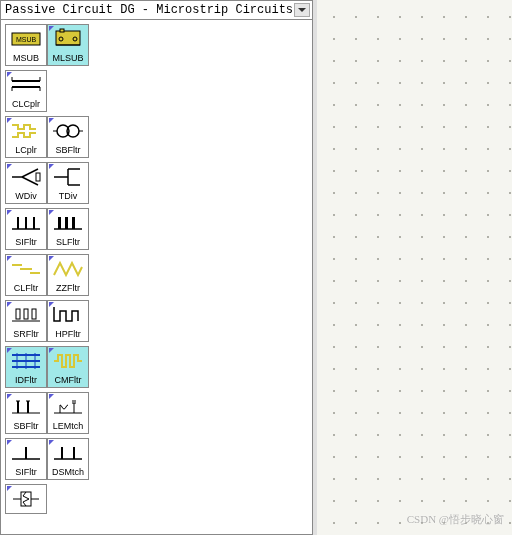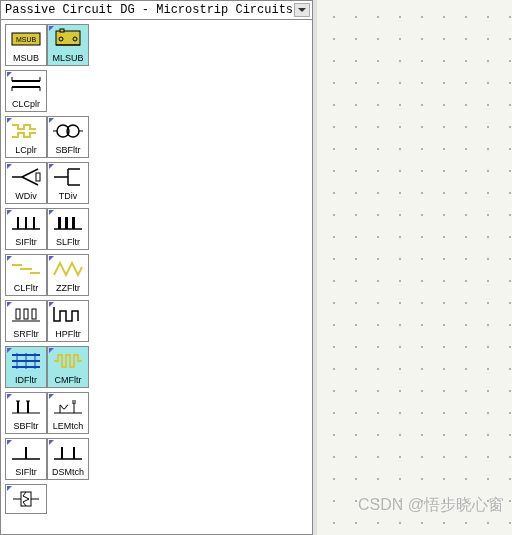--- a/index.html
+++ b/index.html
@@ -115,25 +115,25 @@
     height: 100%;
     border-left: 4px solid #e0e0e0;
     background: #f5f5f0;
     position: relative;
     background-image: radial-gradient(circle, #b0b0a8 0.8px, transparent 0.8px);
     background-size: 22px 22px;
     background-position: 6px 6px;
   }
   .watermark {
     position: absolute;
-    bottom: 19px;
+    bottom: 8px;
     right: 8px;
     color: rgba(120,120,120,0.55);
-    font-size: 16px;
-    font-family: Liberation Sans, sans-serif;
+    font-size: 11px;
+    font-family: Liberation Serif, serif;
     text-shadow: 0 0 2px #fff;
   }
   svg { display: block; }
 </style>
 </head>
 <body>
 
 <div class="container">
   <div class="left-panel">
     <div class="dropdown">

